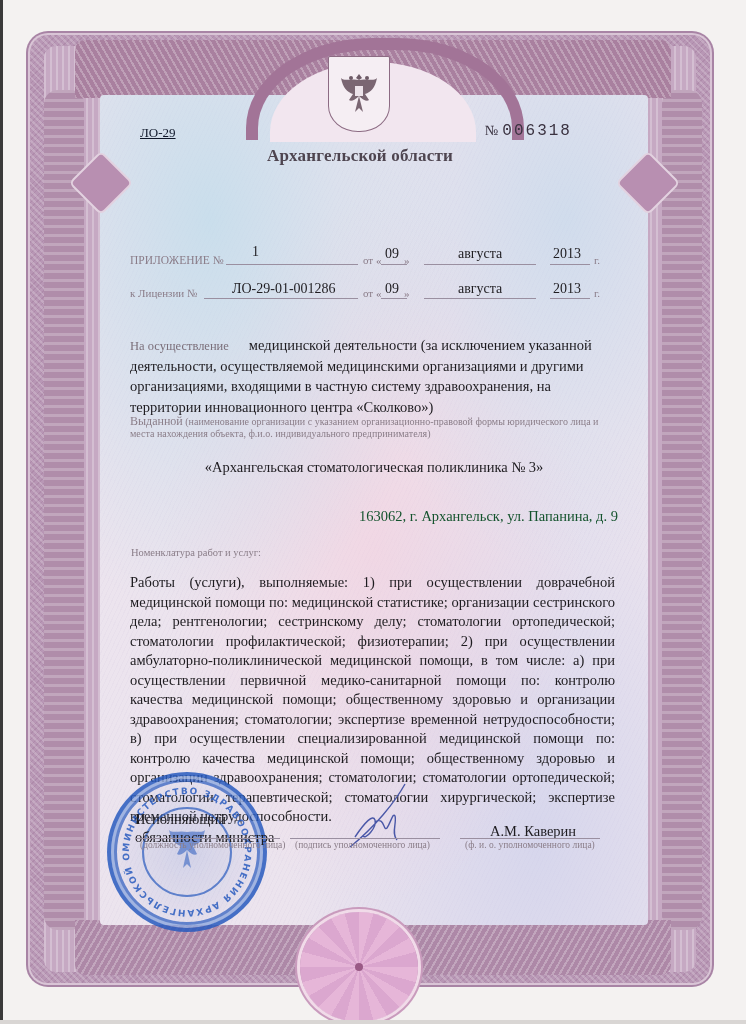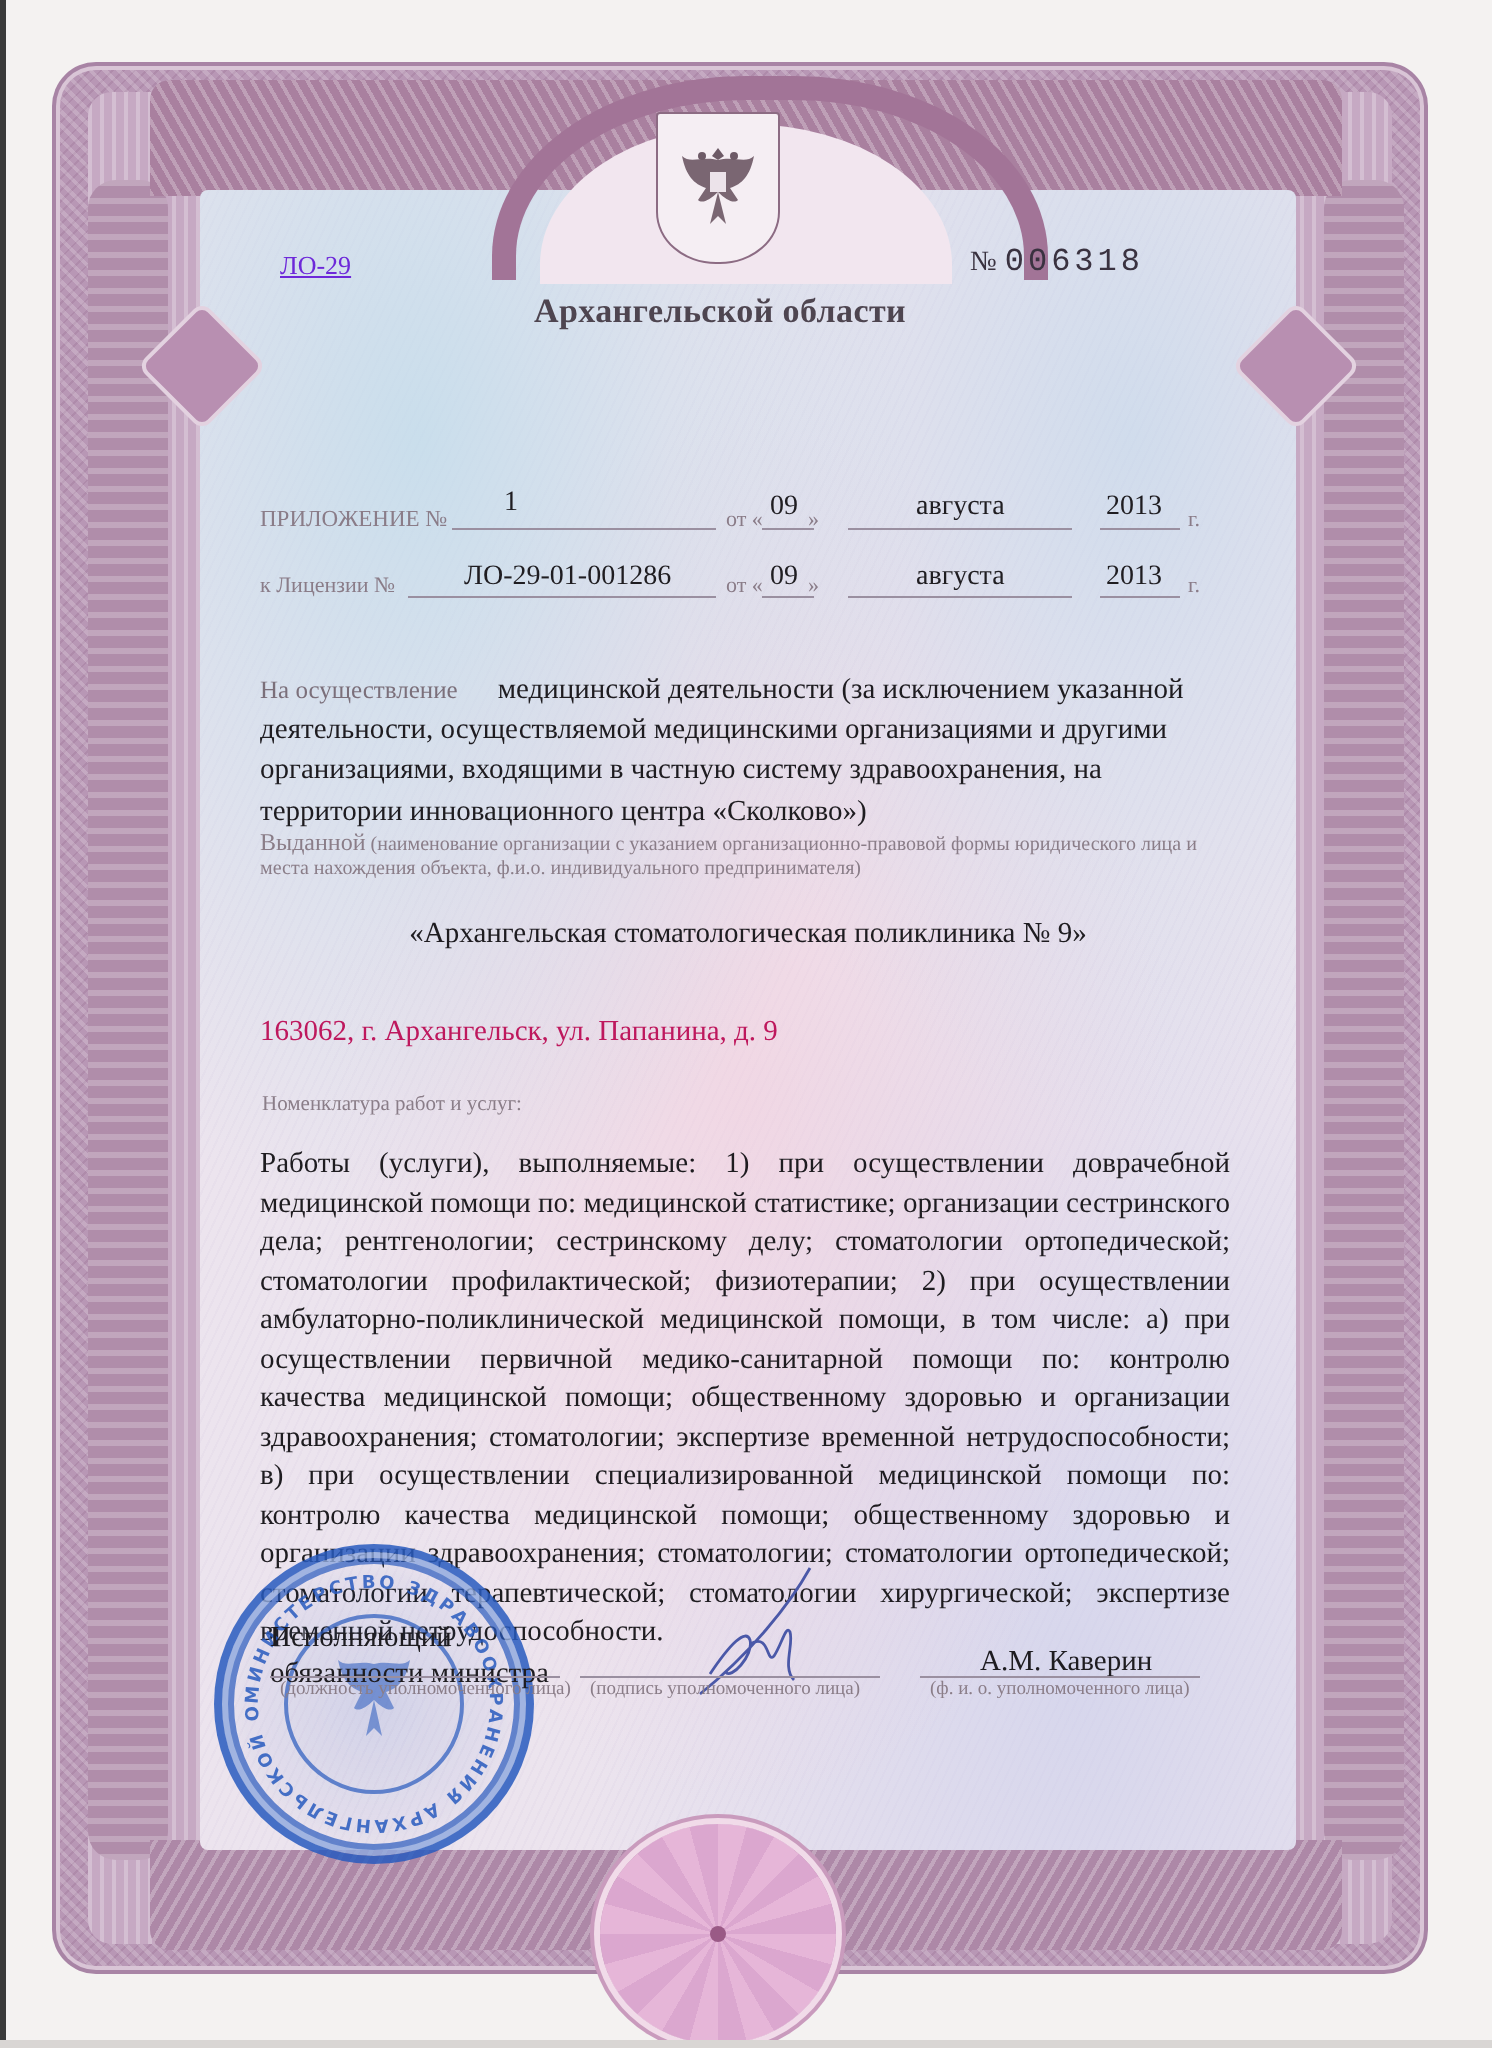--- a/index.html
+++ b/index.html
@@ -103,36 +103,36 @@
     border-radius:2px 2px 30px 30px / 2px 2px 26px 26px;
     background:#f5eef3;
     display:flex; align-items:center; justify-content:center;
   }
   .emblem svg { width:44px; height:52px; }
 
   .txt { position:absolute; color:#2c2a2c; }
   .gray { color:#7b6f7a; }
   .label-small { position:absolute; font-size:11px; color:#8a7c88;text-align:right; }
 
-  .series { left:140px; top:125px; font-size:13px; color:#6d28d9;text-decoration:underline; }
+  .series { left:140px; top:125px; font-size:13px; color:#0f172a;text-decoration:underline; }
   .number { left:485px; top:122px; font-size:16px; color:#3a3240; letter-spacing:2px; font-family:"Liberation Mono", monospace; }
   .number .no { font-family:"Liberation Serif", serif; letter-spacing:0; font-size:14px; margin-right:4px; }
 
   .ministry { left:150px; top:146px; width:420px; text-align:center; font-size:17px; line-height:19px; color:#4e4550; font-weight:bold; letter-spacing:0.2px; }
 
   .row-field { position:absolute; font-size:14px; color:#1f1d21; }
   .uline { position:absolute; height:1px; background:#9a8fa0; }
 
   .para { left:130px; width:483px; font-size:14.5px; line-height:20.2px; color:#1e1c20; }
   .para-main { top:335px; text-indent:0; }
   .issued-note { position:absolute; left:130px; top:415px; width:480px; font-size:10px; line-height:12px; color:#8a7d88; }
   .issued-note .big { font-size:12px; }
 
   .org { left:130px; top:457px; width:488px; text-align:center; font-size:14.5px; line-height:20px; color:#1e1c20; }
-  .addr { left:130px; top:508px; width:488px; text-align:left; font-size:14.5px; color:#be185d; }
+  .addr { left:130px; top:508px; width:488px; text-align:right; font-size:14.5px; color:#14532d; }
   .nom-label { position:absolute; left:131px; top:547px; font-size:10.5px; color:#8a7d88; }
   .works { left:130px; top:573px; width:485px; font-size:14.5px; line-height:19.5px; text-align:justify; color:#1e1c20; }
 
   .sig-title { left:135px; top:810px; font-size:14.5px; line-height:18px; color:#1e1c20; }
   .sig-name { left:490px; top:823px; font-size:14.5px; color:#1e1c20; }
   .sig-cap { position:absolute; top:840px; font-size:9.5px; color:#8a7d88; }
 
   
   .stamp {
     position:absolute; left:107px; top:772px; width:152px; height:152px; border-radius:50%;
@@ -215,21 +215,21 @@
   <span class="gray" style="font-size:12.5px; margin-right:20px;">На осуществление</span><span>медицинской  деятельности (за исключением указанной</span>
   <span>деятельности, осуществляемой медицинскими организациями и другими организациями, входящими в частную систему здравоохранения, на территории инновационного центра «Сколково»)</span>
 </div>
 
 <div class="issued-note">
   <span class="big">Выданной</span>
   <span>(наименование организации с указанием организационно-правовой формы юридического лица и места нахождения объекта, ф.и.о. индивидуального предпринимателя)</span>
 </div>
 
 <div class="txt org">
-  <div>«Архангельская стоматологическая поликлиника № 9»</div>
+  <div>«Архангельская стоматологическая поликлиника № 3»</div>
 </div>
 <div class="txt addr">163062, г. Архангельск, ул. Папанина, д. 9</div>
 
 <div class="nom-label">Номенклатура работ и услуг:</div>
 <div class="txt works">Работы (услуги), выполняемые: 1) при осуществлении доврачебной медицинской помощи по: медицинской статистике; организации сестринского дела; рентгенологии; сестринскому делу; стоматологии ортопедической; стоматологии профилактической; физиотерапии; 2) при осуществлении амбулаторно-поликлинической медицинской помощи, в том числе: а) при осуществлении первичной медико-санитарной помощи по: контролю качества медицинской помощи; общественному здоровью и организации здравоохранения; стоматологии; экспертизе временной нетрудоспособности; в) при осуществлении специализированной медицинской помощи по: контролю качества медицинской помощи; общественному здоровью и организации здравоохранения; стоматологии; стоматологии ортопедической; стоматологии терапевтической; стоматологии хирургической; экспертизе временной нетрудоспособности.</div>
 
 <div class="stamp">
   <svg viewBox="0 0 152 152">
     <defs>
         <path id="circ" d="M76,76 m-58,0 a58,58 0 1,1 116,0 a58,58 0 1,1 -116,0"></path>

